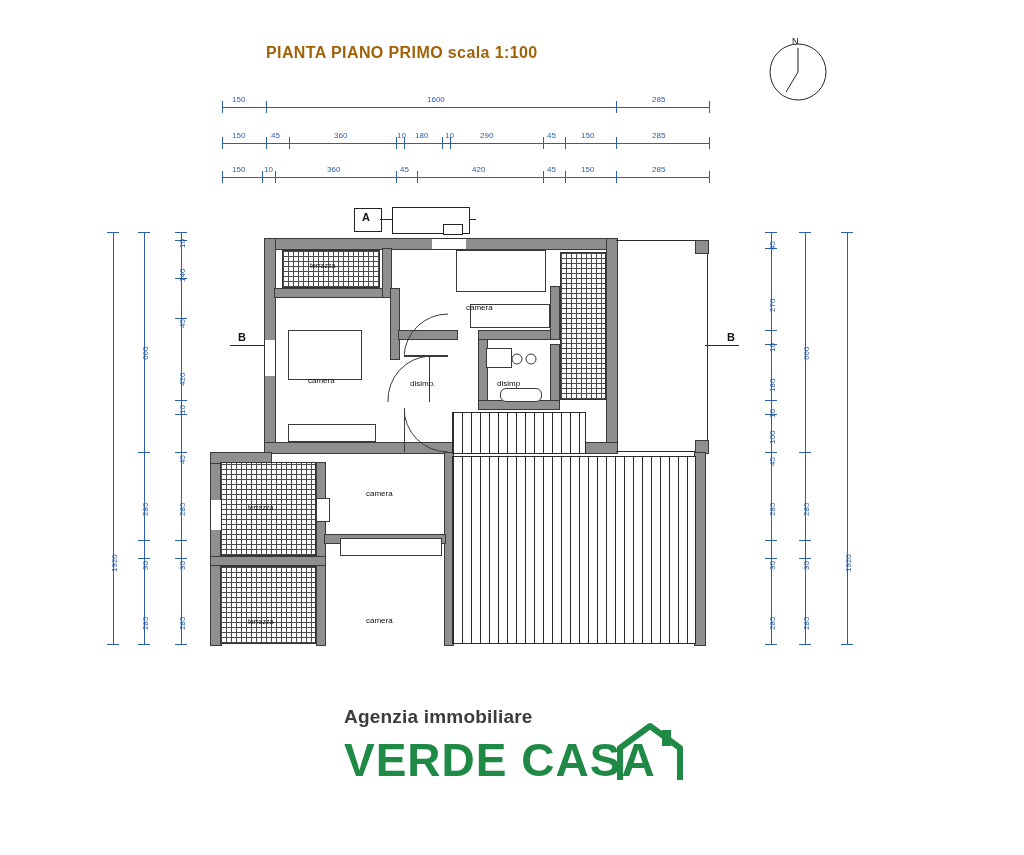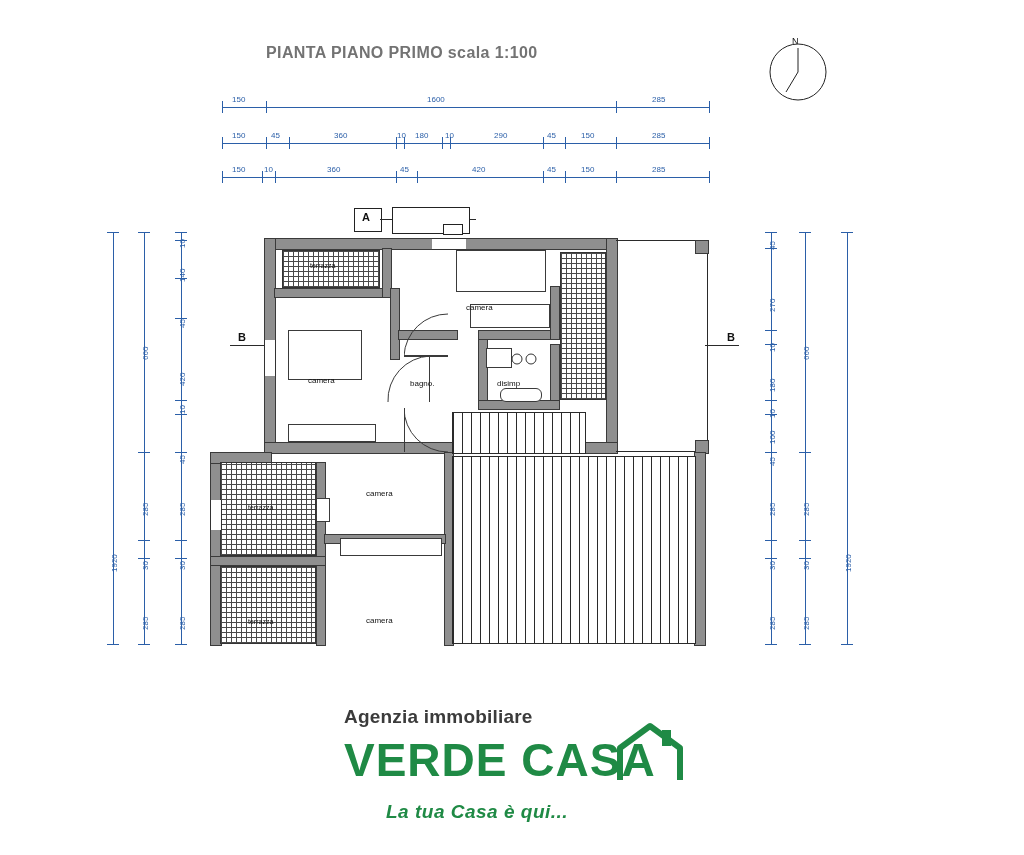--- a/index.html
+++ b/index.html
@@ -4,21 +4,21 @@
 <style>
   html,body{margin:0;padding:0;}
   body{width:1024px;height:855px;background:#ffffff;font-family:"Liberation Sans",sans-serif;overflow:hidden;}
   #root{position:relative;width:1024px;height:855px;}
 
   .abs{position:absolute;}
 
   
   .title{
     left:266px; top:44px;
-    font-size:16px; font-weight:bold; color:#737373;
+    font-size:16px; font-weight:bold; color:#a16207;
     letter-spacing:.4px; white-space:nowrap;
   }
 
   
   .compass{left:768px; top:42px; width:60px; height:60px;}
   .compass-letter{left:792px; top:36px; font-size:9px; color:#111;}
 
   
   .dimline{background:#2b5fa8;}
   .dim-h{height:1px;}
@@ -113,21 +113,21 @@
   <div class="abs tick" style="left:543px;top:137px;width:1px;height:12px;"></div>
   <div class="abs tick" style="left:565px;top:137px;width:1px;height:12px;"></div>
   <div class="abs tick" style="left:616px;top:137px;width:1px;height:12px;"></div>
   <div class="abs tick" style="left:709px;top:137px;width:1px;height:12px;"></div>
   <div class="abs dimlabel" style="left:232px;top:131px;">150</div>
   <div class="abs dimlabel" style="left:271px;top:131px;">45</div>
   <div class="abs dimlabel" style="left:334px;top:131px;">360</div>
   <div class="abs dimlabel" style="left:397px;top:131px;">10</div>
   <div class="abs dimlabel" style="left:415px;top:131px;">180</div>
   <div class="abs dimlabel" style="left:445px;top:131px;">10</div>
-  <div class="abs dimlabel" style="left:494px;top:131px;">290</div>
+  <div class="abs dimlabel" style="left:480px;top:131px;">290</div>
   <div class="abs dimlabel" style="left:547px;top:131px;">45</div>
   <div class="abs dimlabel" style="left:581px;top:131px;">150</div>
   <div class="abs dimlabel" style="left:652px;top:131px;">285</div>
 
   <div class="abs dimline dim-h" style="left:222px;top:177px;width:487px;"></div>
   <div class="abs tick" style="left:222px;top:171px;width:1px;height:12px;"></div>
   <div class="abs tick" style="left:262px;top:171px;width:1px;height:12px;"></div>
   <div class="abs tick" style="left:275px;top:171px;width:1px;height:12px;"></div>
   <div class="abs tick" style="left:396px;top:171px;width:1px;height:12px;"></div>
   <div class="abs tick" style="left:417px;top:171px;width:1px;height:12px;"></div>
@@ -295,31 +295,30 @@
     <line x1="0" y1="4" x2="0" y2="48" stroke="#3a3a3a" stroke-width="2"></line>
   </svg>
 
   <div class="abs" style="left:432px;top:238px;width:34px;height:10px;background:#ffffff;border-top:1px solid #333;border-bottom:1px solid #333;"></div>
   <div class="abs" style="left:264px;top:340px;width:10px;height:36px;background:#ffffff;border-left:1px solid #333;border-right:1px solid #333;"></div>
   <div class="abs" style="left:210px;top:500px;width:10px;height:30px;background:#ffffff;border-left:1px solid #333;border-right:1px solid #333;"></div>
 
   <div class="abs roomlabel small" style="left:310px;top:262px;">terrazza</div>
   <div class="abs roomlabel" style="left:466px;top:303px;">camera</div>
   <div class="abs roomlabel" style="left:308px;top:376px;">camera</div>
-  <div class="abs roomlabel" style="left:410px;top:379px;">bagno.</div>
+  <div class="abs roomlabel" style="left:410px;top:379px;">disimp.</div>
   <div class="abs roomlabel" style="left:497px;top:379px;">disimp</div>
   <div class="abs roomlabel" style="left:366px;top:489px;">camera</div>
   <div class="abs roomlabel" style="left:366px;top:616px;">camera</div>
   <div class="abs roomlabel small" style="left:248px;top:504px;">terrazza</div>
   <div class="abs roomlabel small" style="left:248px;top:618px;">terrazza</div>
 
   <div class="abs logo-top">Agenzia immobiliare</div>
   <div class="abs logo-main">
     <span>VERDE</span>
     <span class="casa">CASA</span>
   </div>
   <svg class="abs logo-house" width="72" height="62" viewBox="0 0 72 62">
     <path d="M4 58 L4 26 L34 4 L64 26 L64 58" fill="none" stroke="#1f8a45" stroke-width="6" stroke-linejoin="round"></path>
     <rect x="46" y="8" width="9" height="16" fill="#1f8a45"></rect>
   </svg>
-  <div class="abs logo-slogan">La tua Casa è qui...</div>
 
 </div>
 
 </body></html>

